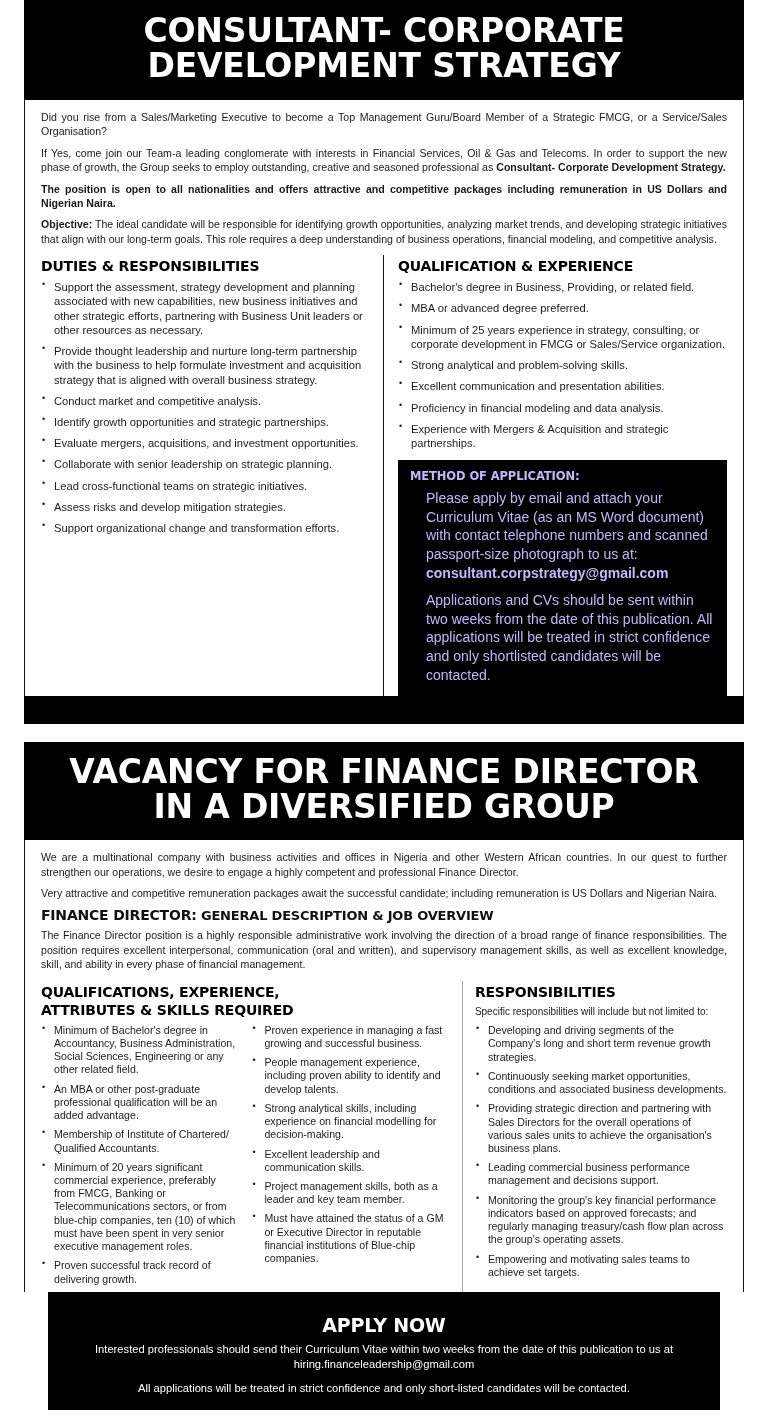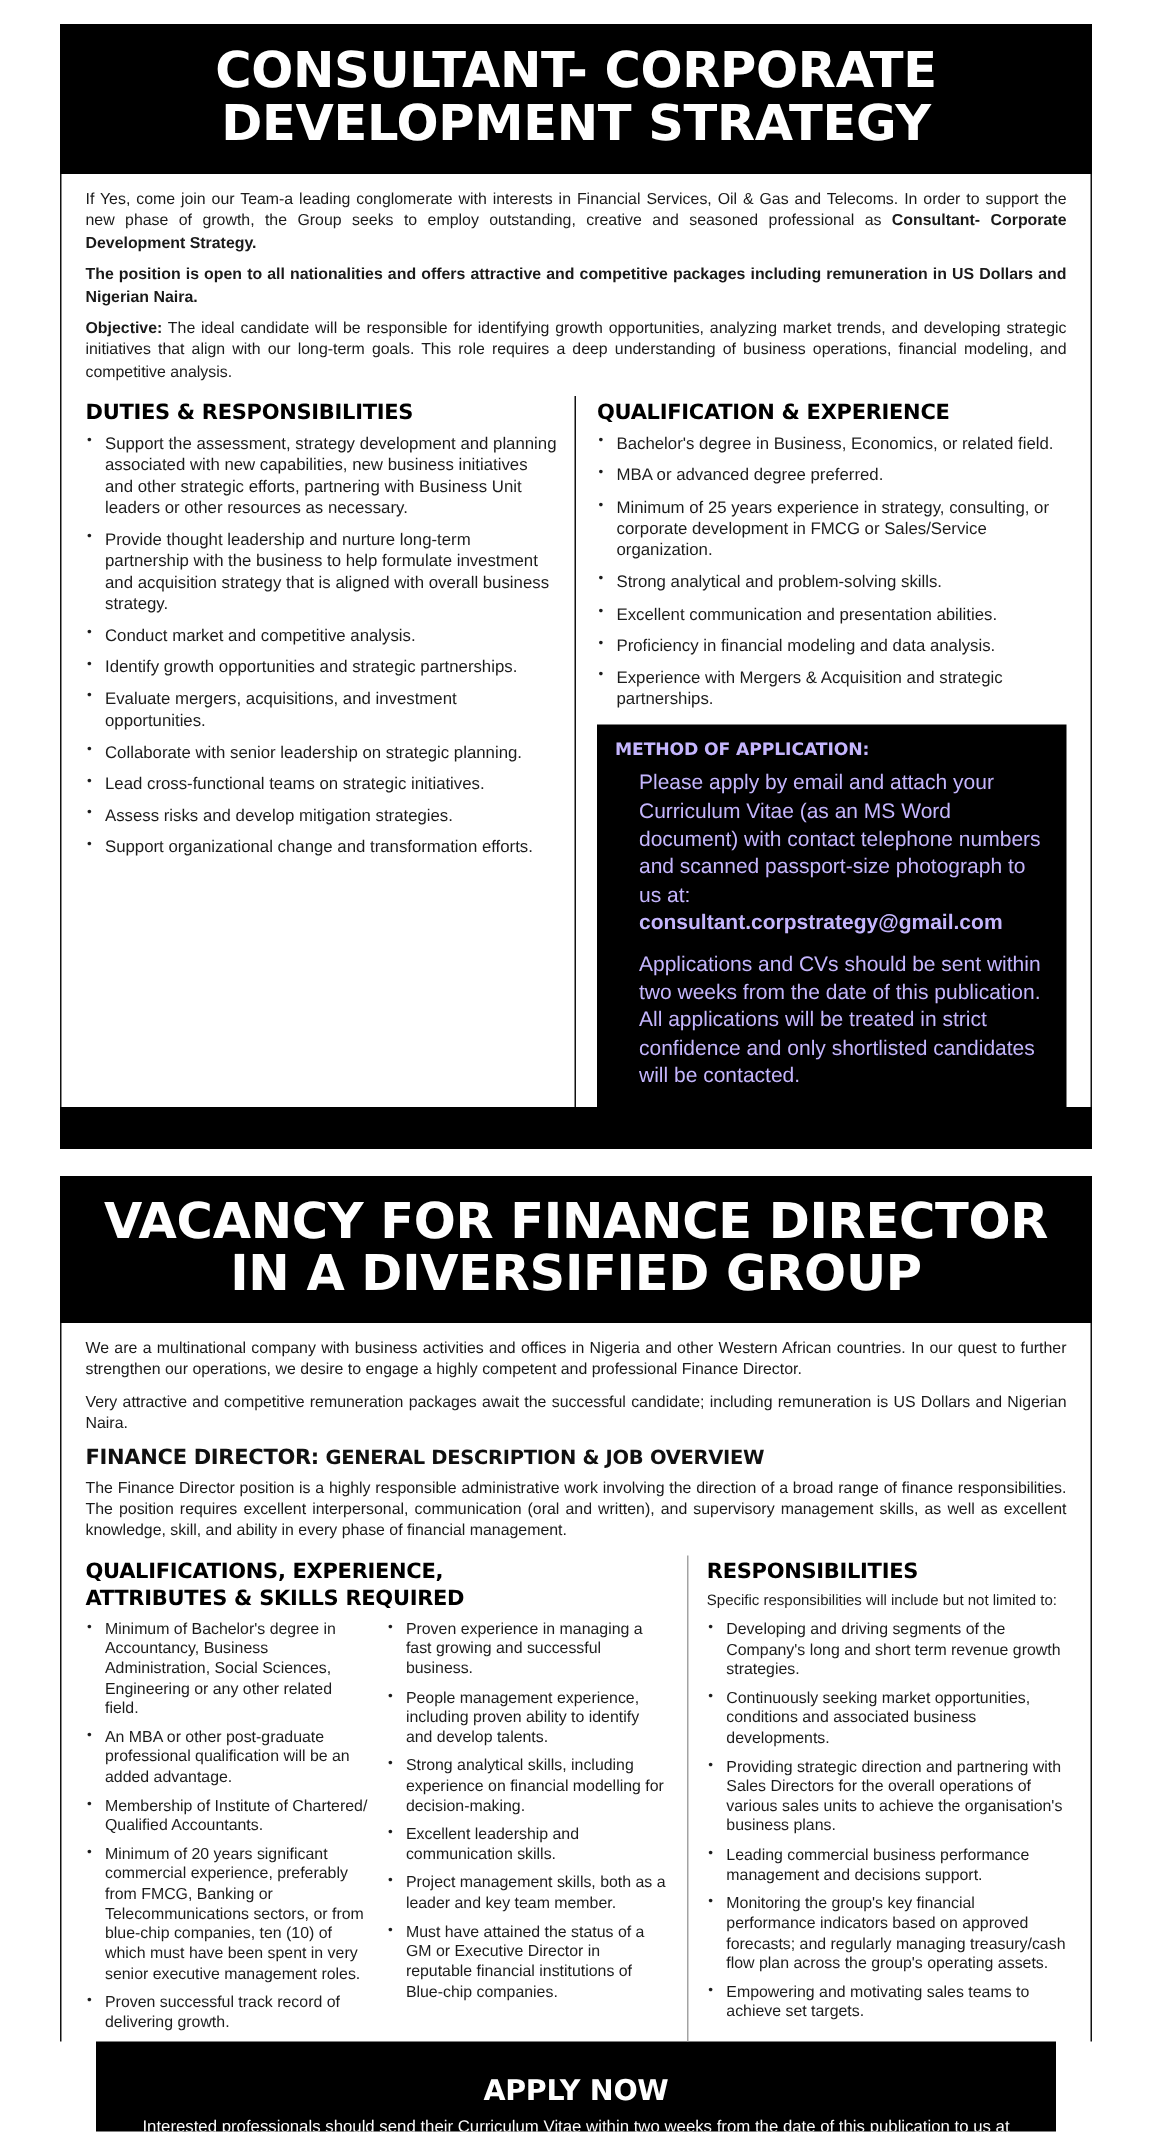--- a/index.html
+++ b/index.html
@@ -12,21 +12,21 @@
     height: 1421px;
     font-family: "Liberation Sans", sans-serif;
     color: #111111;
     overflow: hidden;
   }
 
   .page {
     width: 768px;
     height: 1421px;
     box-sizing: border-box;
-    padding: 16px;
+    padding: 0;
     background: #ffffff;
     position: relative;
   }
 
   
   .ad {
     margin: 0 24px;
     background: #ffffff;
   }
 
@@ -230,20 +230,21 @@
 
   <section class="ad" id="ad1">
 
     <div class="ad-banner">
       <span class="banner-line">CONSULTANT- CORPORATE</span>
       <span class="banner-line">DEVELOPMENT STRATEGY</span>
     </div>
 
     <div class="ad-body">
 
+      <p class="intro">Did you rise from a Sales/Marketing Executive to become a Top Management Guru/Board Member of a Strategic FMCG, or a Service/Sales Organisation?</p>
 
       <p class="intro"><span>If Yes, come join our Team-a leading conglomerate with interests in Financial Services, Oil &amp; Gas and Telecoms. In order to support the new phase of growth, the Group seeks to employ outstanding, creative and seasoned professional as </span><span class="b">Consultant- Corporate Development Strategy.</span></p>
 
       <p class="intro b">The position is open to all nationalities and offers attractive and competitive packages including remuneration in US Dollars and Nigerian Naira.</p>
 
       <p class="intro last"><span class="b">Objective:</span><span> The ideal candidate will be responsible for identifying growth opportunities, analyzing market trends, and developing strategic initiatives that align with our long-term goals. This role requires a deep understanding of business operations, financial modeling, and competitive analysis.</span></p>
 
       <div class="cols2">
 
         <div class="col-left-1">
@@ -257,21 +258,21 @@
             <li>Collaborate with senior leadership on strategic planning.</li>
             <li>Lead cross-functional teams on strategic initiatives.</li>
             <li>Assess risks and develop mitigation strategies.</li>
             <li>Support organizational change and transformation efforts.</li>
           </ul>
         </div>
 
         <div class="col-right-1">
           <h2 class="sec-head">QUALIFICATION &amp; EXPERIENCE</h2>
           <ul class="bul">
-            <li>Bachelor's degree in Business, Economics, or related field.</li>
+            <li>Bachelor's degree in Business, Providing, or related field.</li>
             <li>MBA or advanced degree preferred.</li>
             <li>Minimum of 25 years experience in strategy, consulting, or corporate development in FMCG or Sales/Service organization.</li>
             <li>Strong analytical and problem-solving skills.</li>
             <li>Excellent communication and presentation abilities.</li>
             <li>Proficiency in financial modeling and data analysis.</li>
             <li>Experience with Mergers &amp; Acquisition and strategic partnerships.</li>
           </ul>
 
           <div class="moa">
             <h3>METHOD OF APPLICATION:</h3>

